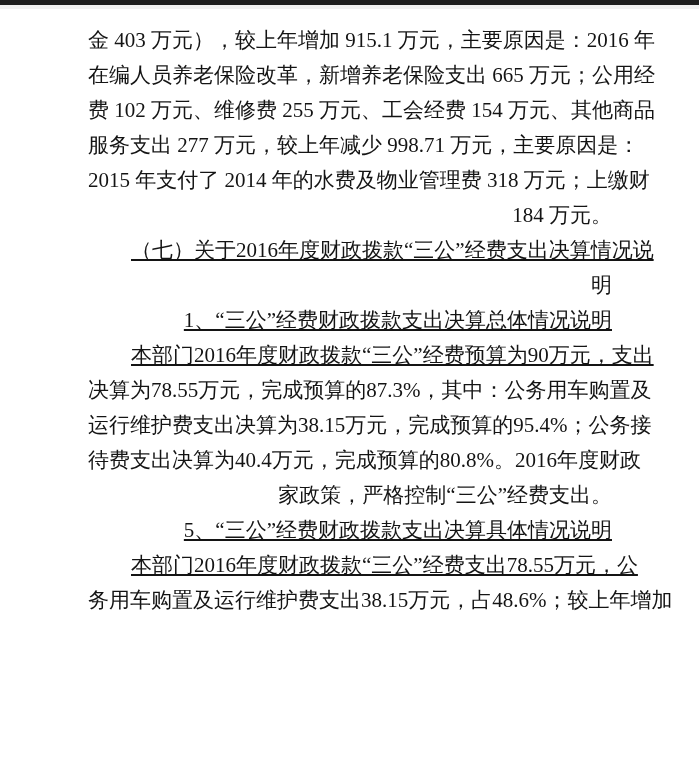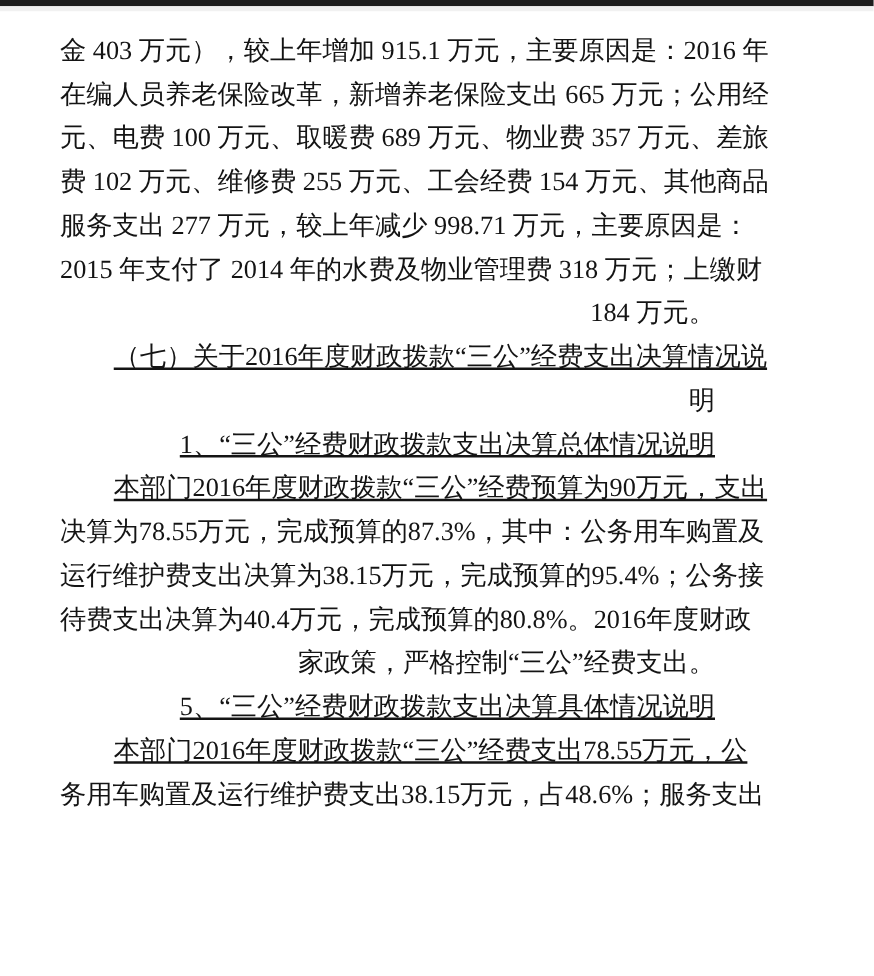--- a/index.html
+++ b/index.html
@@ -17,21 +17,21 @@
     width: 100%;
     height: 5px;
     background: #1d1d1d;
   }
   .top-strip {
     width: 100%;
     height: 4px;
     background: #f1f1f1;
   }
   .doc {
-    padding: 14px 87px 0 48px;
+    padding: 14px 87px 0 88px;
     width: 524px;
     color: #141414;
   }
   .text-block {
     width: 524px;
   }
   .line {
     font-size: 21px;
     line-height: 35px;
     height: 35px;
@@ -52,30 +52,29 @@
 </head>
 <body style="background: rgb(255, 255, 255);">
 
 <div class="top-edge" style="background: rgb(29, 29, 29);"></div>
 <div class="top-strip" style="background: rgb(241, 241, 241);"></div>
 
 <div class="doc" style="color: rgb(20, 20, 20);">
   <div class="text-block" id="lines">
       <div class="line justify">金 403 万元），较上年增加 915.1 万元，主要原因是：2016 年</div>
       <div class="line justify">在编人员养老保险改革，新增养老保险支出 665 万元；公用经</div>
-      <div class="line justify">元、电费 100 万元、取暖费 689 万元、物业费 357 万元、差旅</div>
       <div class="line justify">费 102 万元、维修费 255 万元、工会经费 154 万元、其他商品</div>
       <div class="line justify">服务支出 277 万元，较上年减少 998.71 万元，主要原因是：</div>
       <div class="line justify">2015 年支付了 2014 年的水费及物业管理费 318 万元；上缴财</div>
       <div class="line">184 万元。</div>
       <div class="line justify indent">（七）关于2016年度财政拨款“三公”经费支出决算情况说</div>
       <div class="line">明</div>
       <div class="line indent">1、“三公”经费财政拨款支出决算总体情况说明</div>
       <div class="line justify indent">本部门2016年度财政拨款“三公”经费预算为90万元，支出</div>
       <div class="line justify">决算为78.55万元，完成预算的87.3%，其中：公务用车购置及</div>
       <div class="line justify">运行维护费支出决算为38.15万元，完成预算的95.4%；公务接</div>
       <div class="line justify">待费支出决算为40.4万元，完成预算的80.8%。2016年度财政</div>
       <div class="line">家政策，严格控制“三公”经费支出。</div>
       <div class="line indent">5、“三公”经费财政拨款支出决算具体情况说明</div>
       <div class="line justify indent">本部门2016年度财政拨款“三公”经费支出78.55万元，公</div>
-      <div class="line justify">务用车购置及运行维护费支出38.15万元，占48.6%；服务支出</div>
+      <div class="line justify">务用车购置及运行维护费支出38.15万元，占48.6%；较上年增加</div>
     </div>
 </div>
 
 </body></html>

